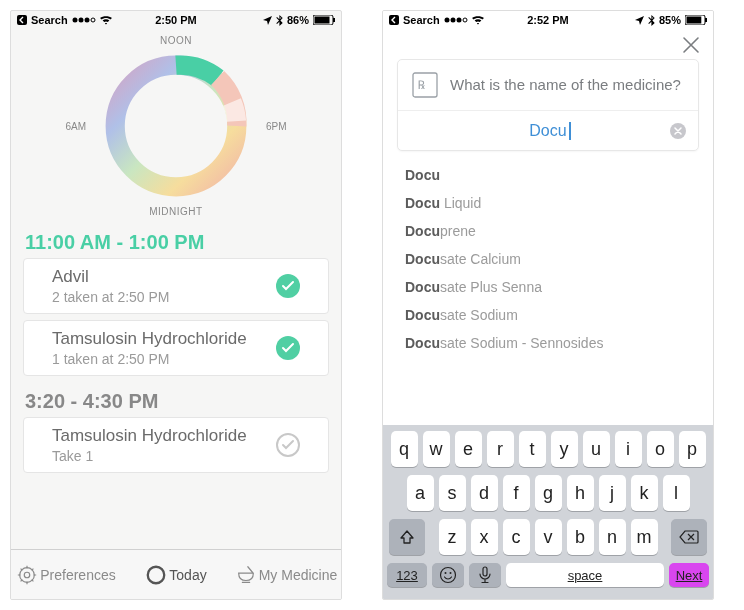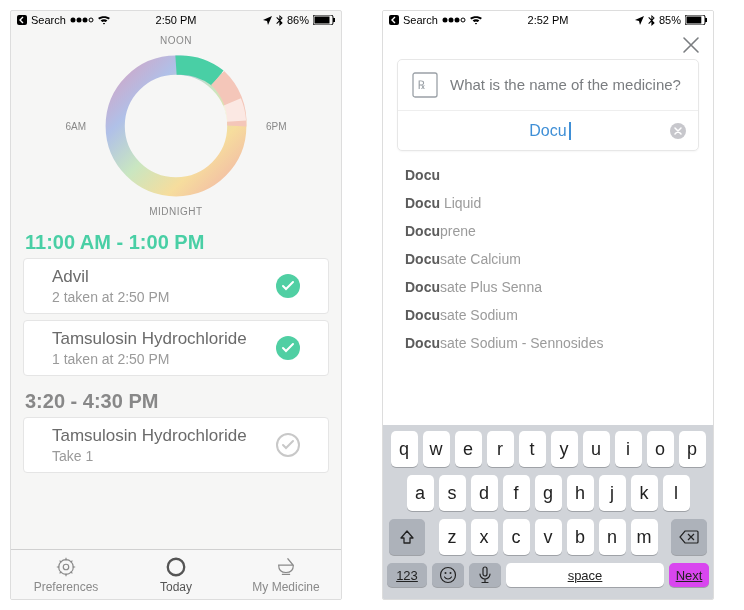--- a/index.html
+++ b/index.html
@@ -1,19 +1,19 @@
 <!DOCTYPE html>
 <html><head>
 <meta charset="utf-8">
 <style>
   * { box-sizing: border-box; margin: 0; padding: 0; font-family: -apple-system, "Helvetica Neue", Arial, sans-serif; }
   body { background: #fff; width: 744px; height: 610px; display: flex; gap: 40px; padding: 10px 10px; }
   .phone { width: 332px; height: 590px; border: 1px solid #ddd; border-radius: 2px; background: #f6f6f5; overflow: hidden; display: flex; flex-direction: column; position: relative; }
   
-  .status-bar { height: 18px; display: flex; align-items: center; justify-content: space-between; padding: 0 6px; font-size: 11px; font-weight: 400; color: #000; gap: 36px; }
+  .status-bar { height: 18px; display: flex; align-items: center; justify-content: space-between; padding: 0 6px; font-size: 11px; font-weight: 700; color: #000; gap: 36px; }
   .sb-left, .sb-right { display: flex; align-items: center; gap: 4px; }
   .sb-left svg, .sb-right svg { display: block; }
   .sb-time { position: absolute; left: 50%; transform: translateX(-50%); }
   .phone-b .status-bar { background: #fff; }
   
   .clock-wrap { display: flex; flex-direction: column; align-items: center; padding-top: 6px; }
   .clock-label { font-size: 10px; color: #888; letter-spacing: .5px; }
   .mid-row { display: flex; align-items: center; gap: 10px; }
   .clock-svg { width: 160px; height: 160px; }
   .side-lbl { font-size: 10px; color: #888; }
@@ -23,21 +23,21 @@
   .card { background: #fff; border: 1px solid #e5e5e5; border-radius: 4px; padding: 8px 28px; display: flex; align-items: center; justify-content: space-between; margin-bottom: 6px; }
   .card .txt { display: flex; flex-direction: column; }
   .med-name { font-size: 17px; color: #6b6b6b; }
   .med-sub  { font-size: 14px; color: #9a9a9a; margin-top: 2px; }
   .check { width: 24px; height: 24px; border-radius: 50%; display: flex; align-items: center; justify-content: center; }
   .check.done { background: #50cfa3; }
   .check.pending { border: 2px solid #c8c8c8; }
   .check svg { width: 14px; height: 14px; }
   
   .tabbar { margin-top: auto; height: 50px; border-top: 1px solid #d0d0d0; background: #f7f7f7; display: flex; }
-  .tab { flex: 1; display: flex; flex-direction: column; align-items: center; justify-content: center; gap: 2px; font-size: 12px; color: #8a8a8a; text-align: center; }
+  .tab { flex: 1; display: flex; flex-direction: row; align-items: center; justify-content: center; gap: 2px; font-size: 14px; color: #8a8a8a; text-align: center; }
   .tab.active { color: #555; }
   
   .search-body { flex: 1; background: #fff; display: flex; flex-direction: column; }
   .close-row { display: flex; justify-content: flex-end; padding: 6px 12px 2px; }
   .prompt-card { margin: 2px 14px 0; background: #fff; border: 1px solid #e7e7e7; border-radius: 5px; box-shadow: 0 1px 2px rgba(0,0,0,.04); }
   .prompt-top { display: flex; align-items: center; gap: 12px; padding: 12px 14px; }
   .rx-box { width: 26px; height: 26px; display:flex; align-items:center; justify-content:center; }
   .prompt-text { font-size: 15px; color: #7a7d80; line-height: 1.25; }
   .input-row { border-top: 1px solid #eee; height: 40px; display: flex; align-items: center; position: relative; }
   .input-row input { flex:1; border:none; text-align:center; font-size:16px; color:#3f8fd6; outline:none; background:transparent; }

